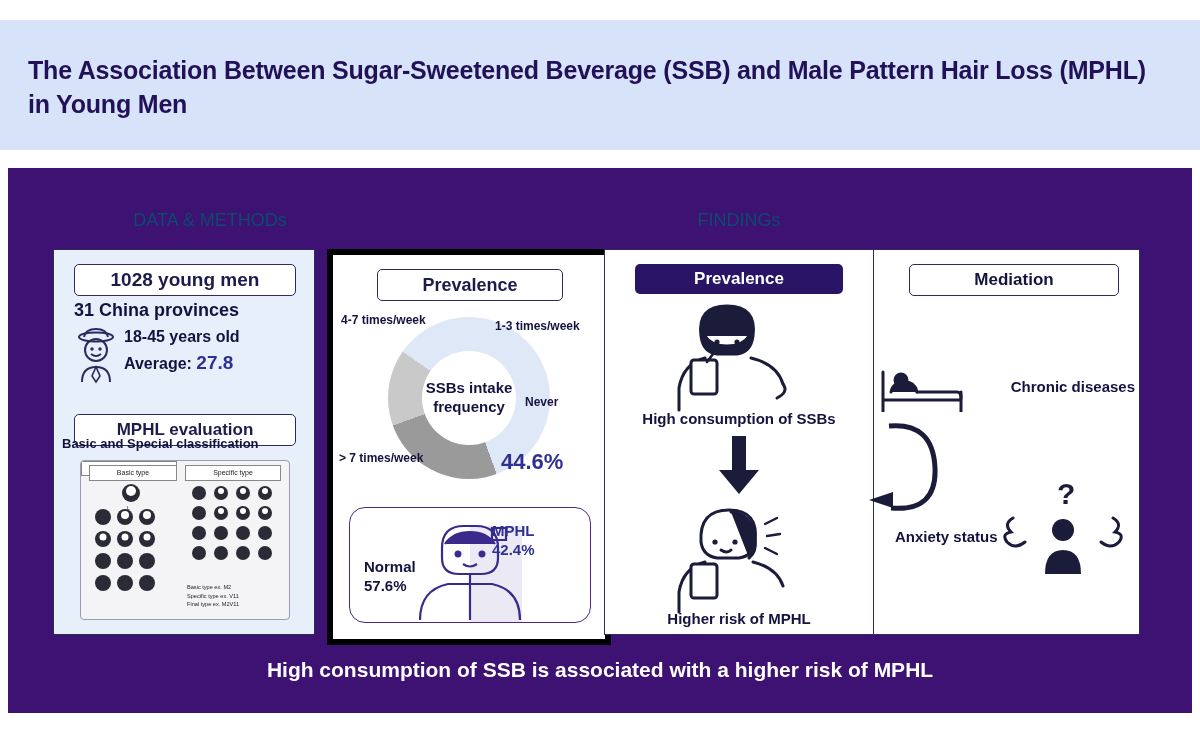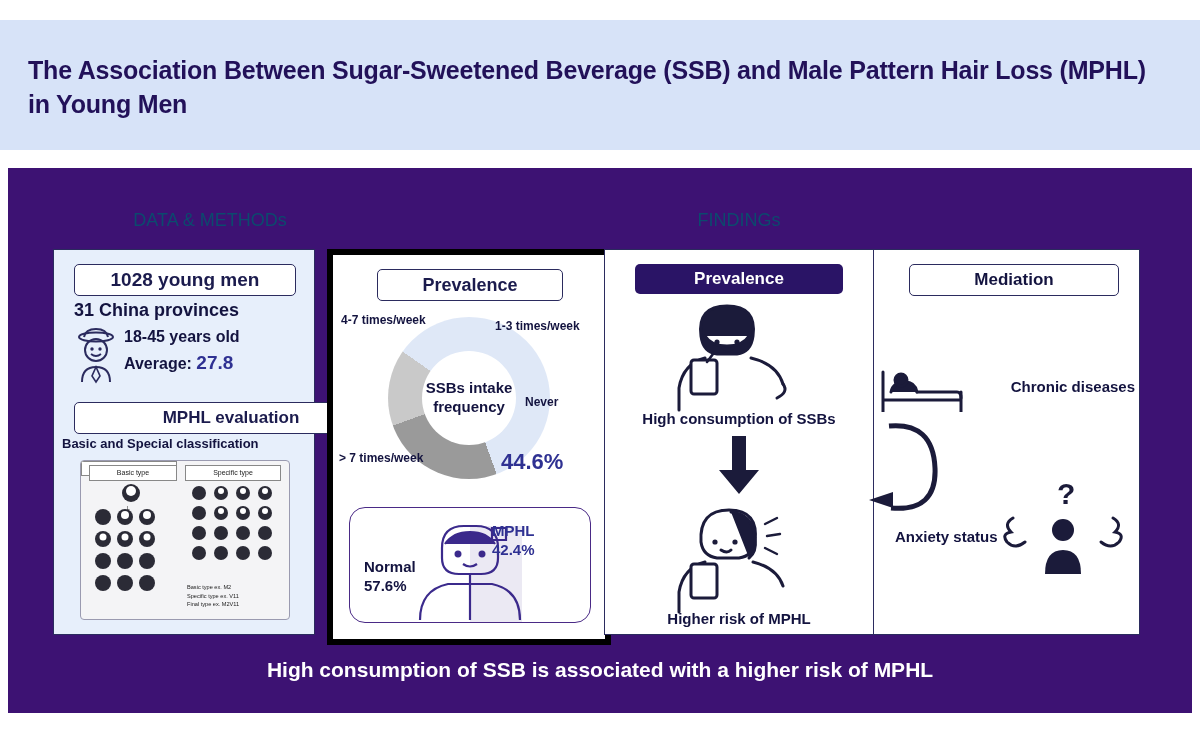--- a/index.html
+++ b/index.html
@@ -45,22 +45,22 @@
     background:#ffffff;border:1px solid #2b2b5e;border-radius:5px;
     text-align:center;color:#1b1b4d;font-weight:bold;
   }
   #pill-1028{position:absolute;left:20px;top:14px;width:220px;height:30px;
     line-height:30px;font-size:19px;}
   .txt{position:absolute;color:#13133f;font-weight:bold;text-align:left;}
   #txt-provinces{left:20px;top:50px;width:220px;font-size:18px;}
   #txt-age{left:70px;top:78px;width:170px;font-size:16px;}
   #txt-avg{left:70px;top:102px;width:170px;font-size:16px;text-align:left;}
   #txt-avg b{color:#2f3192;font-size:19px;}
-  #pill-mphl{position:absolute;left:20px;top:152px;width:220px;height:30px;
-    line-height:30px;font-size:17px;padding-left:46px;}
+  #pill-mphl{position:absolute;left:20px;top:164px;width:220px;height:30px;
+    line-height:30px;font-size:17px;}
   #txt-classif{left:8px;top:186px;width:245px;font-size:13px;}
 
   .person-icon{position:absolute;left:16px;top:76px;width:52px;height:58px;}
 
   
   .type-chart{
     position:absolute;left:26px;top:210px;width:208px;height:158px;
     background:#f4f4f6;border:1px solid #9a9ab0;border-radius:4px;
     overflow:hidden;
   }

